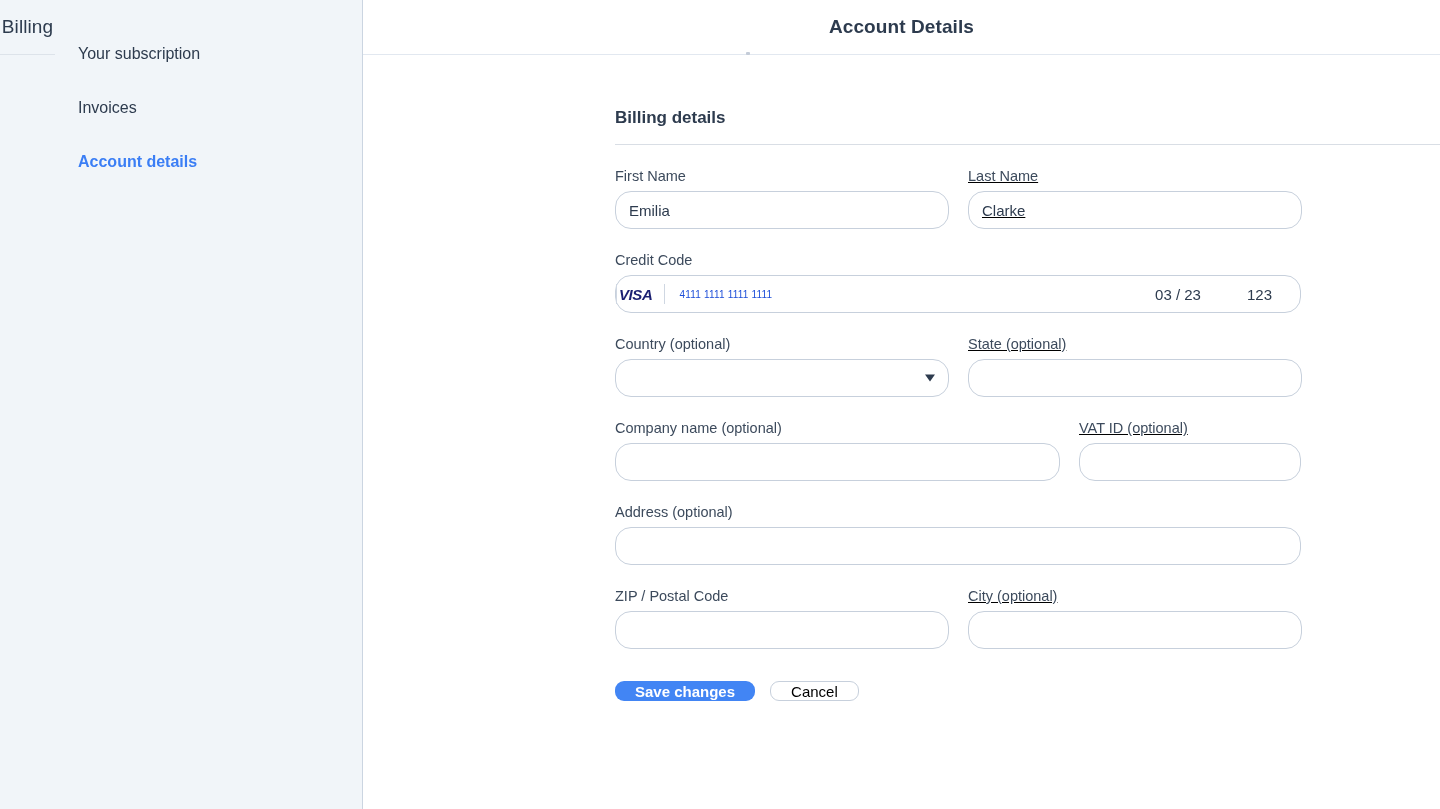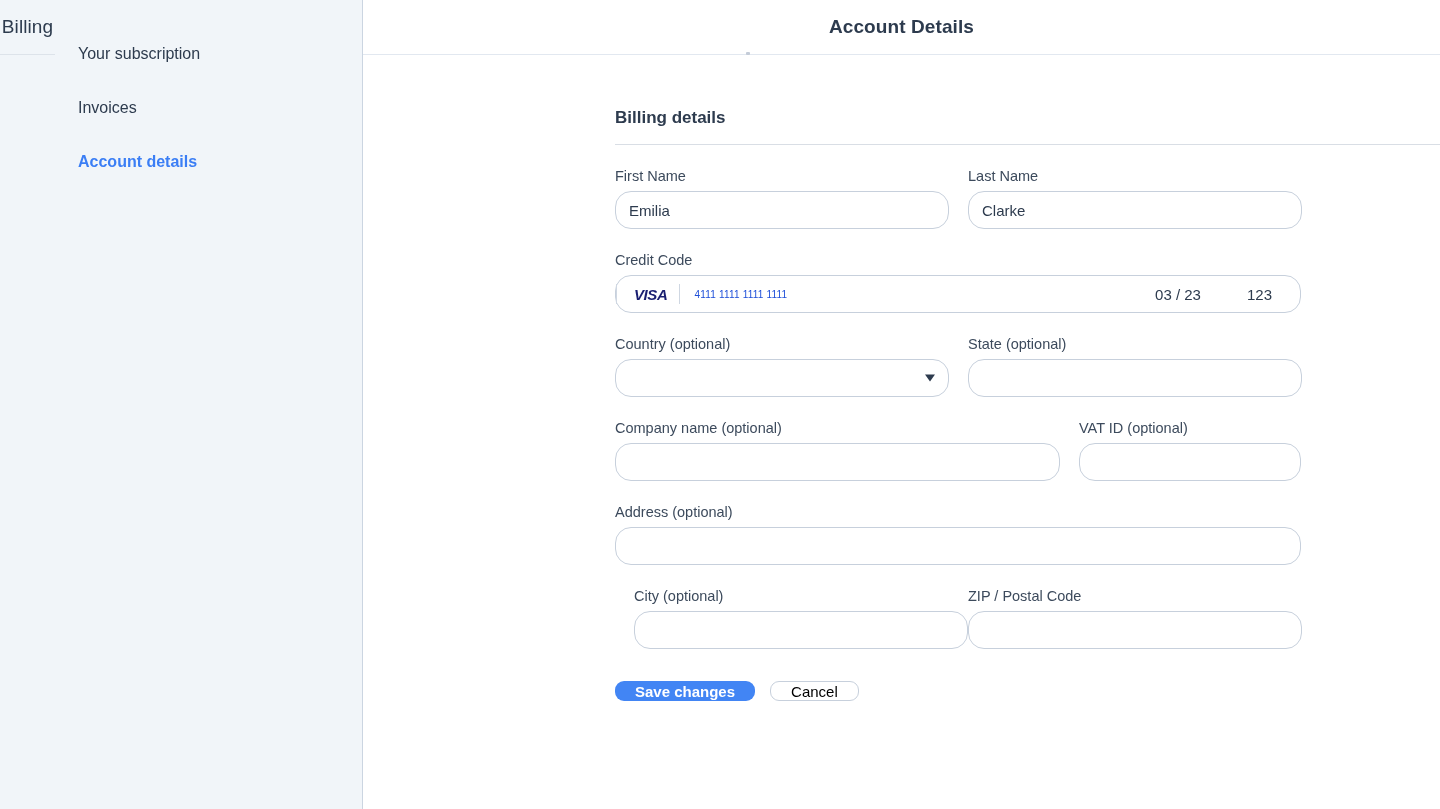--- a/index.html
+++ b/index.html
@@ -125,21 +125,21 @@
   }
 
   .row {
     display: flex;
     margin-bottom: 23px;
   }
   .field {
     display: flex;
     flex-direction: column;
   }
-  .field.gap { margin-left: 19px; }
+  .field.gap { margin-left: 19px; text-decoration: underline; }
 
   .field-label {
     font-size: 14.5px;
     color: #3c4a5c;
     margin-bottom: 7px;
     white-space: nowrap;
   }
 
   .input {
     height: 38px;
@@ -179,21 +179,21 @@
   
   .cc-input {
     width: 686px;
     padding: 0;
     align-items: stretch;
   }
   .cc-brand {
     display: flex;
     align-items: center;
     justify-content: center;
-    padding: 0 12px 0 17px;
+    padding: 0 12px 0 2px;
     margin: 8px 0;
     border-left: 1px solid #cfd7e2;
     border-right: 1px solid #cfd7e2;
   }
   .visa-logo {
     font-family: "Liberation Sans", sans-serif;
     font-size: 15px;
     font-weight: bold;
     font-style: italic;
     color: #1a1f71;
@@ -346,28 +346,28 @@
         <div class="row">
           <div class="field">
             <label class="field-label">Address (optional)</label>
             <div class="input w-full">
               <span></span>
             </div>
           </div>
         </div>
 
         <div class="row">
+          <div class="field">
+            <label class="field-label">ZIP / Postal Code</label>
+            <div class="input w-half">
+              <span></span>
+            </div>
+          </div>
           <div class="field gap">
             <label class="field-label">City (optional)</label>
-            <div class="input w-half">
-              <span></span>
-            </div>
-          </div>
-          <div class="field">
-            <label class="field-label">ZIP / Postal Code</label>
             <div class="input w-half">
               <span></span>
             </div>
           </div>
         </div>
 
         <div class="actions">
           <button class="btn btn-primary">Save changes</button>
           <button class="btn btn-secondary">Cancel</button>
         </div>

